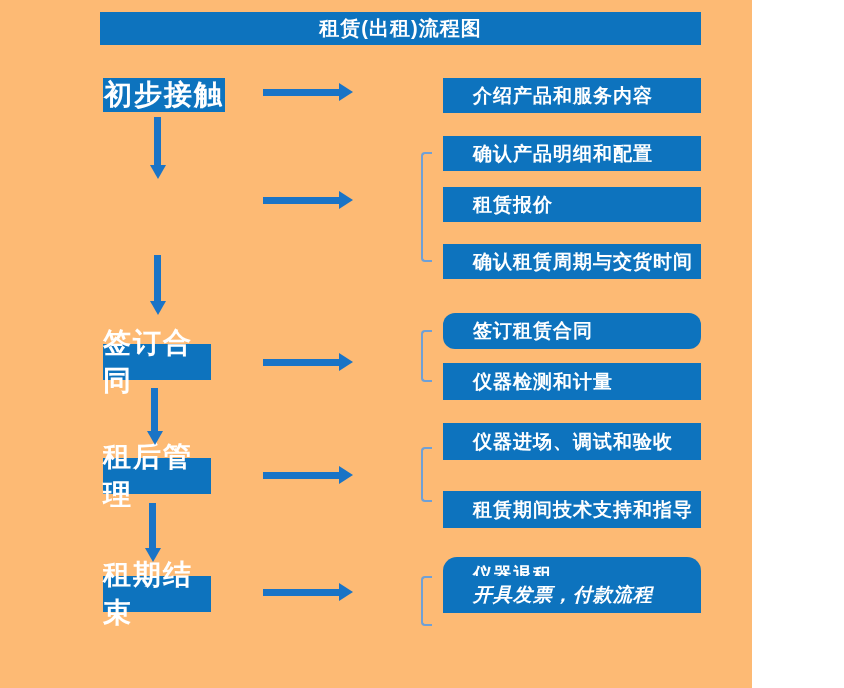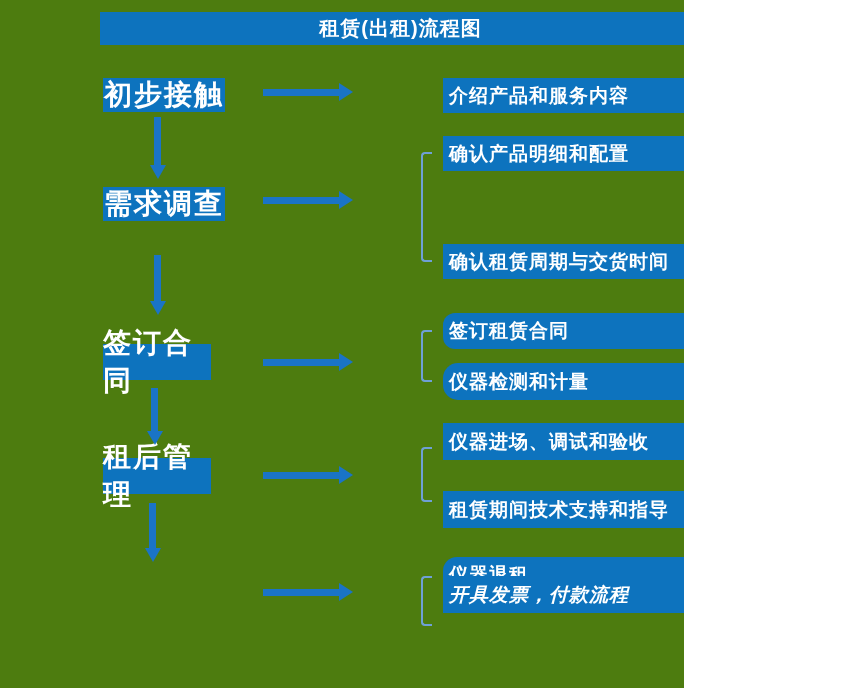--- a/index.html
+++ b/index.html
@@ -1,20 +1,20 @@
 <!DOCTYPE html>
 <html><head>
 <meta charset="utf-8">
 <style>
   html, body { margin: 0; padding: 0; background: #ffffff; }
   .canvas {
     position: relative;
-    width: 684px;
+    width: 752px;
     height: 688px;
-    background: #4d7c0f;
+    background: #fdba74;
     font-family: "Liberation Sans", sans-serif;
     overflow: hidden;
   }
   .title-bar {
     position: absolute;
     left: 100px; top: 12px;
     width: 601px; height: 33px;
     background: #0D73BE;
     color: #ffffff;
     font-weight: bold;
@@ -34,21 +34,21 @@
     box-sizing: border-box;
   }
   .left-box {
     justify-content: center;
     font-size: 28px;
     letter-spacing: 2px;
   }
   .right-box {
     left: 443px;
     width: 258px;
-    padding-left: 6px;
+    padding-left: 30px;
     font-size: 19px;
     letter-spacing: 1px;
   }
   .harrow {
     position: absolute;
     width: 90px; height: 18px;
     display: flex;
     align-items: center;
   }
   .harrow .shaft { width: 76px; height: 7px; background: #1A74C6; }
@@ -83,23 +83,23 @@
   }
 </style>
 </head>
 <body>
 
 <div class="canvas">
 
   <div class="title-bar">租赁(出租)流程图</div>
 
   <div class="box left-box" style="left:103px; top:78px;  width:122px; height:34px;">初步接触</div>
-  <div class="box left-box" style="left:103px; top:187px; width:122px; height:34px;">需求调查</div>
   <div class="box left-box" style="left:103px; top:344px; width:108px; height:36px;">签订合同</div>
   <div class="box left-box" style="left:103px; top:458px; width:108px; height:36px;">租后管理</div>
+  <div class="box left-box" style="left:103px; top:576px; width:108px; height:36px;">租期结束</div>
 
   <div class="varrow" style="left:149px; top:117px; height:62px;">
       <div class="vshaft"></div>
       <div class="vhead"></div>
     </div>
   <div class="varrow" style="left:149px; top:255px; height:60px;">
       <div class="vshaft"></div>
       <div class="vhead"></div>
     </div>
   <div class="varrow" style="left:146px; top:388px; height:57px;">
@@ -133,24 +133,25 @@
     </div>
 
   <div class="bracket" style="top:152px; height:110px;"></div>
   <div class="bracket" style="top:330px; height:52px;"></div>
   <div class="bracket" style="top:447px; height:55px;"></div>
   <div class="bracket" style="top:576px; height:50px;"></div>
 
   <div class="box right-box" style="top:78px;  height:35px;">介绍产品和服务内容</div>
 
   <div class="box right-box" style="top:136px; height:35px;">确认产品明细和配置</div>
+  <div class="box right-box" style="top:187px; height:35px;">租赁报价</div>
   <div class="box right-box" style="top:244px; height:35px;">确认租赁周期与交货时间</div>
 
   <div class="box right-box" style="top:313px; height:36px;border-radius:12px;">签订租赁合同</div>
-  <div class="box right-box" style="top:363px; height:37px;border-radius:15px;">仪器检测和计量</div>
+  <div class="box right-box" style="top:363px; height:37px;">仪器检测和计量</div>
 
   <div class="box right-box" style="top:423px; height:37px;">仪器进场、调试和验收</div>
   <div class="box right-box" style="top:491px; height:37px;">租赁期间技术支持和指导</div>
 
   <div class="box right-box" style="top:557px; height:36px;border-radius:14px;">仪器退租</div>
   <div class="box right-box" style="top:576px; height:37px;font-style:italic;">开具发票，付款流程</div>
 
 </div>
 
 </body></html>

